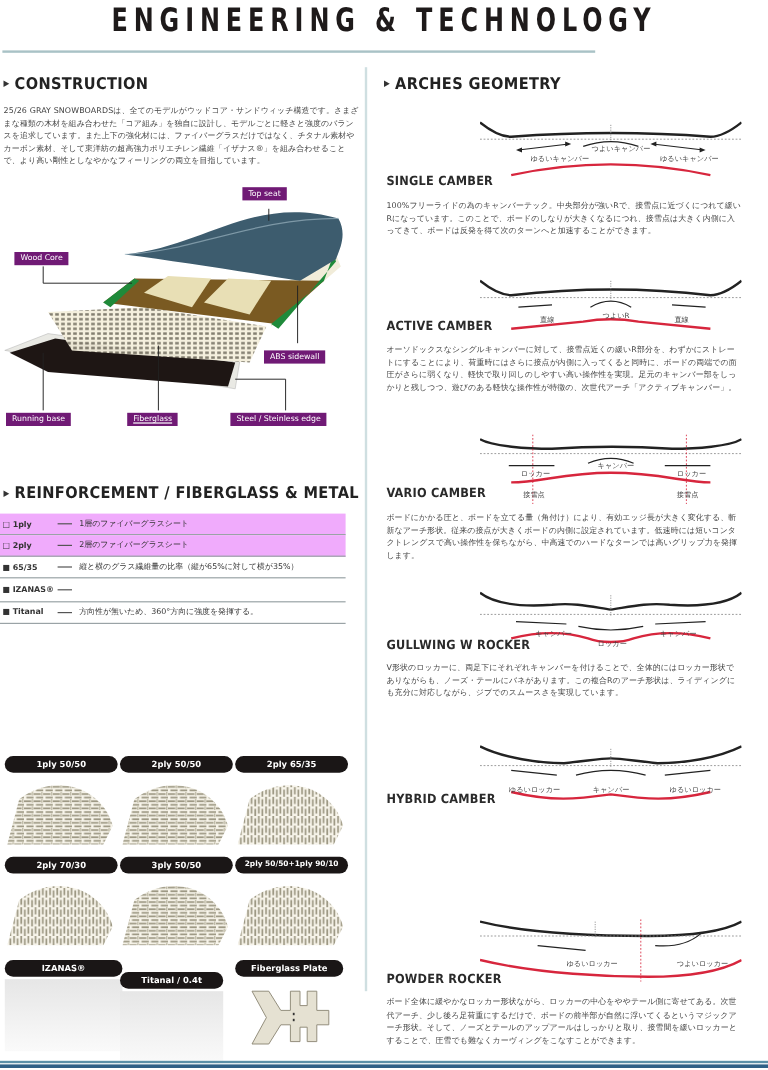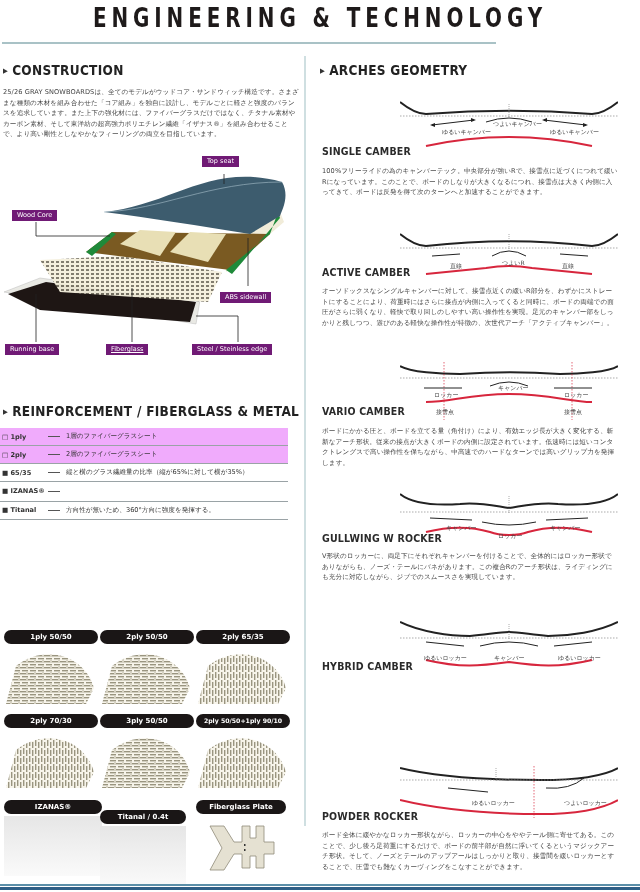--- a/index.html
+++ b/index.html
@@ -351,17 +351,17 @@
     <line x1="134" y1="0" x2="134" y2="52" stroke="#d7263d" stroke-dasharray="1.5,1.5" stroke-width="0.7"></line>
     <line x1="48" y1="22" x2="88" y2="26" stroke="#222" stroke-width="1"></line>
     <path d="M146,22 Q170,24 184,12" stroke="#222" stroke-width="1" fill="none"></path>
     <path d="M0,34 C50,46 110,48 140,48 C170,48 200,44 218,34" stroke="#d7263d" stroke-width="2" fill="none"></path>
   </svg>
   <div style="position:absolute; left:154px; top:33px; font-size:6px; color:#444;">ゆるいロッカー</div>
   <div style="position:absolute; left:246px; top:33px; font-size:6px; color:#444;">つよいロッカー</div>
 </div>
 <div class="arch" style="top:810px; height:70px;">
   <div class="name" style="top:0;">POWDER ROCKER</div>
-  <div class="desc jp" style="top:20px;">ボード全体に緩やかなロッカー形状ながら、ロッカーの中心をややテール側に寄せてある。このことで、少し後ろ足荷重にするだけで、ボードの前半部が自然に浮いてくるというマジックアーチ形状。そして、ノーズとテールのアップアールはしっかりと取り、接雪間を緩いロッカーとすることで、圧雪でも難なくカーヴィングをこなすことができます。</div>
+  <div class="desc jp" style="top:20px;">ボード全体に緩やかなロッカー形状ながら、ロッカーの中心をややテール側に寄せてある。次世代アーチ、少し後ろ足荷重にするだけで、ボードの前半部が自然に浮いてくるというマジックアーチ形状。そして、ノーズとテールのアップアールはしっかりと取り、接雪間を緩いロッカーとすることで、圧雪でも難なくカーヴィングをこなすことができます。</div>
 </div>
 
 <div class="bottom-rule1"></div>
 <div class="bottom-rule2"></div>
 
 </body></html>

